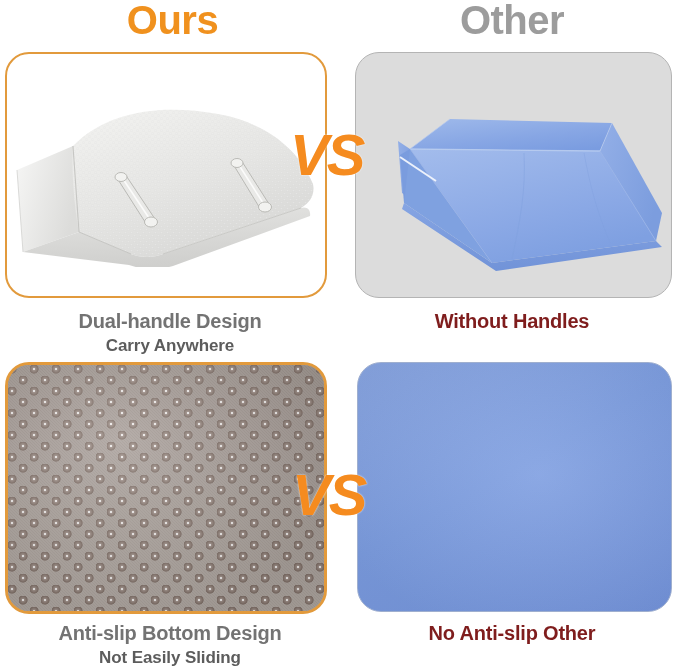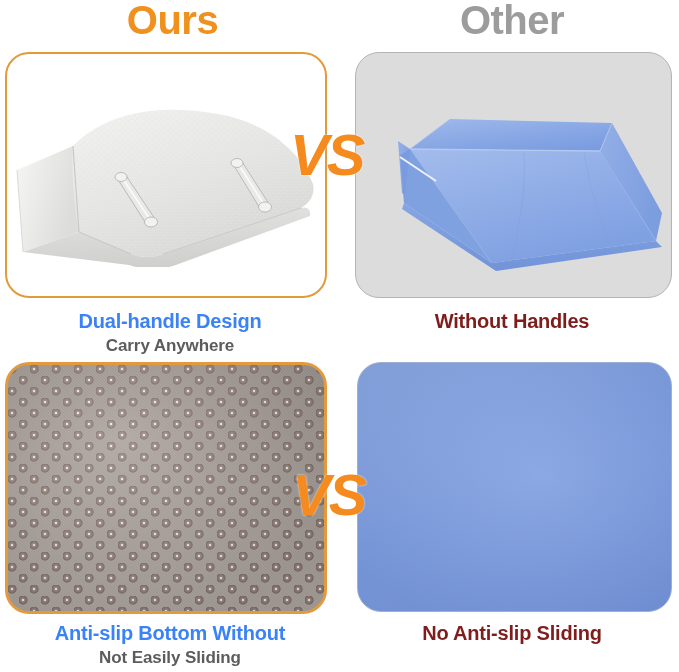--- a/index.html
+++ b/index.html
@@ -81,21 +81,21 @@
     color: #F58B1F; line-height: 58px; letter-spacing: -2px;
     text-shadow: 0 0 2px rgba(255,255,255,0.9);
     z-index: 20; white-space: nowrap;
   }
   .vs-top    { left: 290px; top: 126px; }
   .vs-bottom { left: 292px; top: 466px; }
 
   
   .cap { position: absolute; text-align: center; }
   .cap-title {
-    font-size: 20px; font-weight: bold; color: #3b82f6;
+    font-size: 20px; font-weight: bold; color: #737373;
     line-height: 26px; letter-spacing: -0.2px;
   }
   .cap-title.light { font-weight: bold; color: #7f1d1d; }
   .cap-sub {
     font-size: 17px; font-weight: bold; color: #5C5C5C;
     line-height: 23px; letter-spacing: -0.1px;
   }
   .cap-tl { left: 0;    top: 308px; width: 340px; }
   .cap-tr { left: 345px; top: 308px; width: 334px; }
   .cap-bl { left: 0;    top: 620px; width: 340px; }
@@ -235,20 +235,20 @@
     <div class="dots-shade"></div>
   </div>
 
   <div class="panel panel-br">
     <div class="sheen"></div>
   </div>
 
   <div class="vs vs-bottom">VS</div>
 
   <div class="cap cap-bl">
-    <div class="cap-title">Anti-slip Bottom Without</div>
+    <div class="cap-title">Anti-slip Bottom Design</div>
     <div class="cap-sub">Not Easily Sliding</div>
   </div>
   <div class="cap cap-br">
-    <div class="cap-title light">No Anti-slip Sliding</div>
+    <div class="cap-title light">No Anti-slip Other</div>
   </div>
 
 </div>
 
 </body></html>

